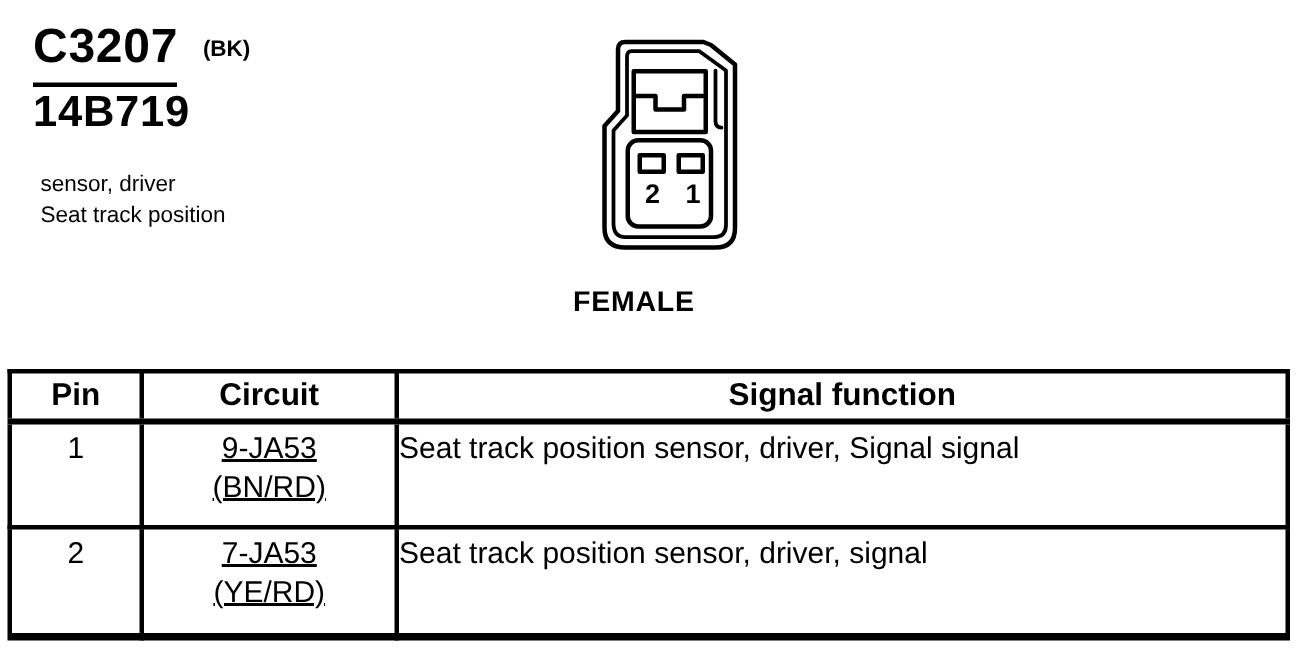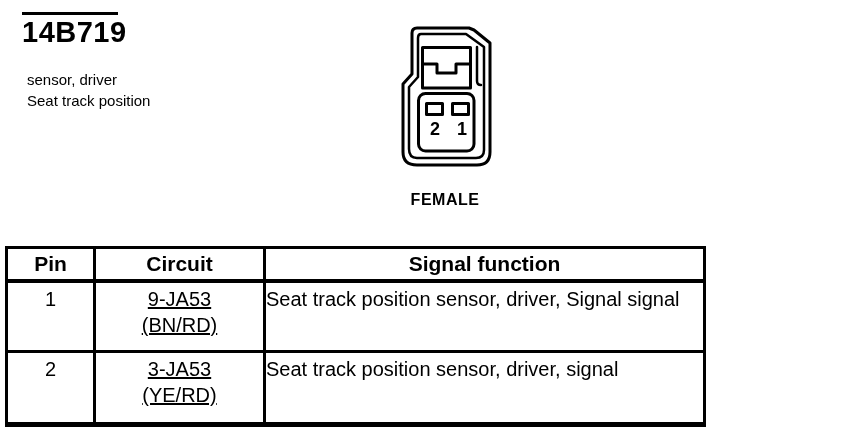--- a/index.html
+++ b/index.html
@@ -26,27 +26,27 @@
   }
   .cid-underline { width: 96px; height: 0; border-bottom: 3px solid #000; margin-top: 2px; }
   .pnum { font-size: 29px; font-weight: bold; letter-spacing: 0.5px; margin-top: 0; line-height: 34px; }
   .desc { margin-top: 20px; margin-left: 5px; font-size: 15px; line-height: 21px; }
 
   
   .connector-wrap { position: absolute; left: 390px; top: 18px; width: 110px; height: 152px; }
   .connector-wrap svg { display: block; }
   .female-label {
     position: absolute; left: 382px; top: 191px; width: 126px;
-    text-align: center; font-size: 16px; font-weight: bold; letter-spacing: 0.5px;
+    text-align: left; font-size: 19px; font-weight: bold; letter-spacing: 0.5px;
   }
 
   
   table.pinout {
     position: absolute; left: 5px; top: 246px;
-    width: 701px;
+    width: 855px;
     border-collapse: collapse;
     table-layout: fixed;
   }
   table.pinout, table.pinout th, table.pinout td { border: 3px solid #000; }
   table.pinout { border-bottom-width: 5px; }
   table.pinout th {
     border-bottom-width: 4px;
     height: 30px;
     font-size: 21px; font-weight: bold;
     text-align: center; vertical-align: middle;
@@ -61,20 +61,24 @@
   tr.r1 td { height: 64px; }
   tr.r2 td { height: 66px; }
   td.pin-cell { text-align: center; }
   td.circuit-cell { text-align: center; text-decoration: underline; }
   td.fn-cell { text-align: left; padding-left: 14px; padding-right: 8px; }
 </style>
 </head>
 <body>
 
 <div class="hdr">
+  <div class="cid-row">
+    <span class="cid">C3207</span>
+    <span class="ccode">(BK)</span>
+  </div>
   <div class="cid-underline"></div>
   <div class="pnum">14B719</div>
   <div class="desc">
     <div>sensor, driver</div>
     <div>Seat track position</div>
   </div>
 </div>
 
 <div class="connector-wrap">
   <svg width="110" height="152" viewBox="390 18 110 152" xmlns="http://www.w3.org/2000/svg">
@@ -122,19 +126,19 @@
       <td class="pin-cell">1</td>
       <td class="circuit-cell">
         <div>9-JA53</div>
         <div>(BN/RD)</div>
       </td>
       <td class="fn-cell">Seat track position sensor, driver, Signal signal</td>
     </tr>
     <tr class="r2">
       <td class="pin-cell">2</td>
       <td class="circuit-cell">
-        <div>3-JA53</div>
+        <div>7-JA53</div>
         <div>(YE/RD)</div>
       </td>
       <td class="fn-cell">Seat track position sensor, driver, signal</td>
     </tr>
   </tbody>
 </table>
 
 </body></html>

